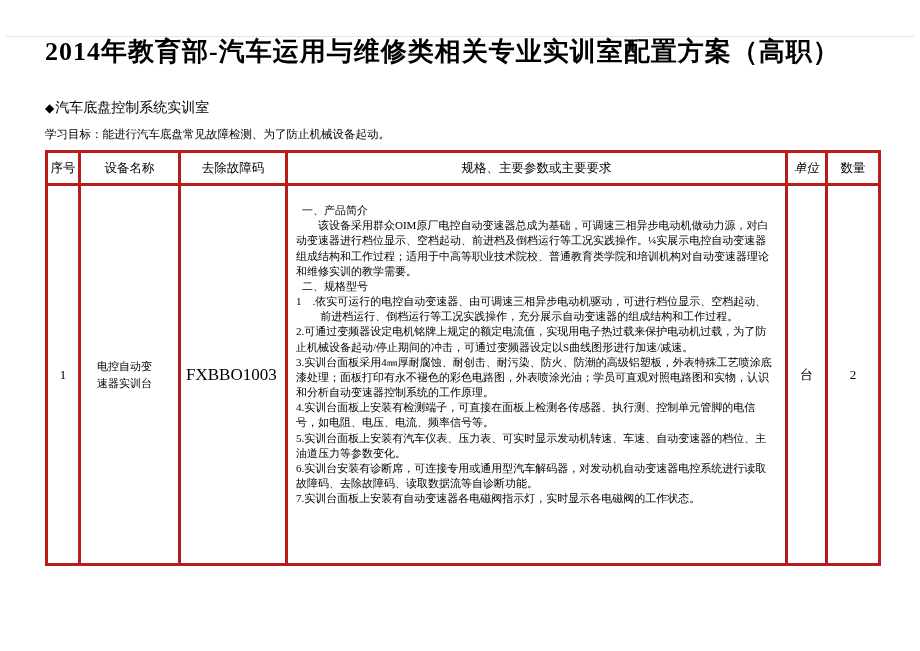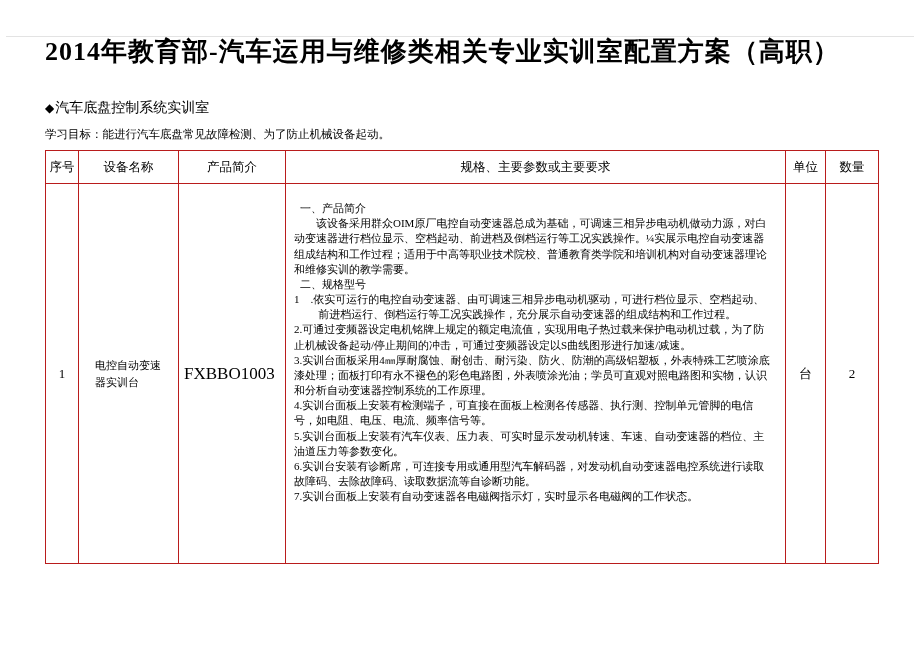--- a/index.html
+++ b/index.html
@@ -17,24 +17,24 @@
     margin: 34px 0 0 0; text-align: left;
     font-size: 26px; font-weight: bold; letter-spacing: 1px;
   }
 
   .section { margin-top: 30px; font-size: 14px; }
   .bullet { font-size: 12px; margin-right: 1px; }
 
   .goal { margin: 10px 0 0 0; font-size: 11.5px; }
 
   .spec-table { margin-top: 8px; border-collapse: collapse; table-layout: fixed; width: 833px; }
-  .spec-table th, .spec-table td { border: 1px solid #b91c1c; }
+  .spec-table th, .spec-table td { border: 3px solid #b91c1c; }
 
   .spec-table th { font-weight: normal; font-size: 12.5px; height: 33px; text-align: center; padding: 0 2px; }
-  .spec-table th.unit-h { }
+  .spec-table th.unit-h { font-style: italic; }
 
   .spec-table tbody tr { height: 380px; }
   td.c { text-align: center; vertical-align: middle; font-size: 13px; }
   td.name { vertical-align: middle; font-size: 11px; padding: 2px 16px; line-height: 1.5; }
   td.model { vertical-align: middle; font-size: 17px; padding: 2px 5px; }
 
   td.spec { vertical-align: top; padding: 17px 10px 4px 8px; font-size: 11px; line-height: 1.38; }
   td.spec p { margin: 0; white-space: pre-wrap; }
   td.spec .sh { padding-left: 6px; }
   td.spec .sb { text-indent: 2em; }
@@ -60,21 +60,21 @@
       <col style="width:100px">
       <col style="width:107px">
       <col style="width:500px">
       <col style="width:40px">
       <col style="width:53px">
     </colgroup>
     <thead>
       <tr>
         <th>序号</th>
         <th>设备名称</th>
-        <th>产品简介</th>
+        <th>去除故障码</th>
         <th>规格、主要参数或主要要求</th>
         <th class="unit-h">单位</th>
         <th>数量</th>
       </tr>
     </thead>
     <tbody>
       <tr>
         <td class="c">1</td>
         <td class="name">电控自动变速器实训台</td>
         <td class="model">FXBBO1003</td>

